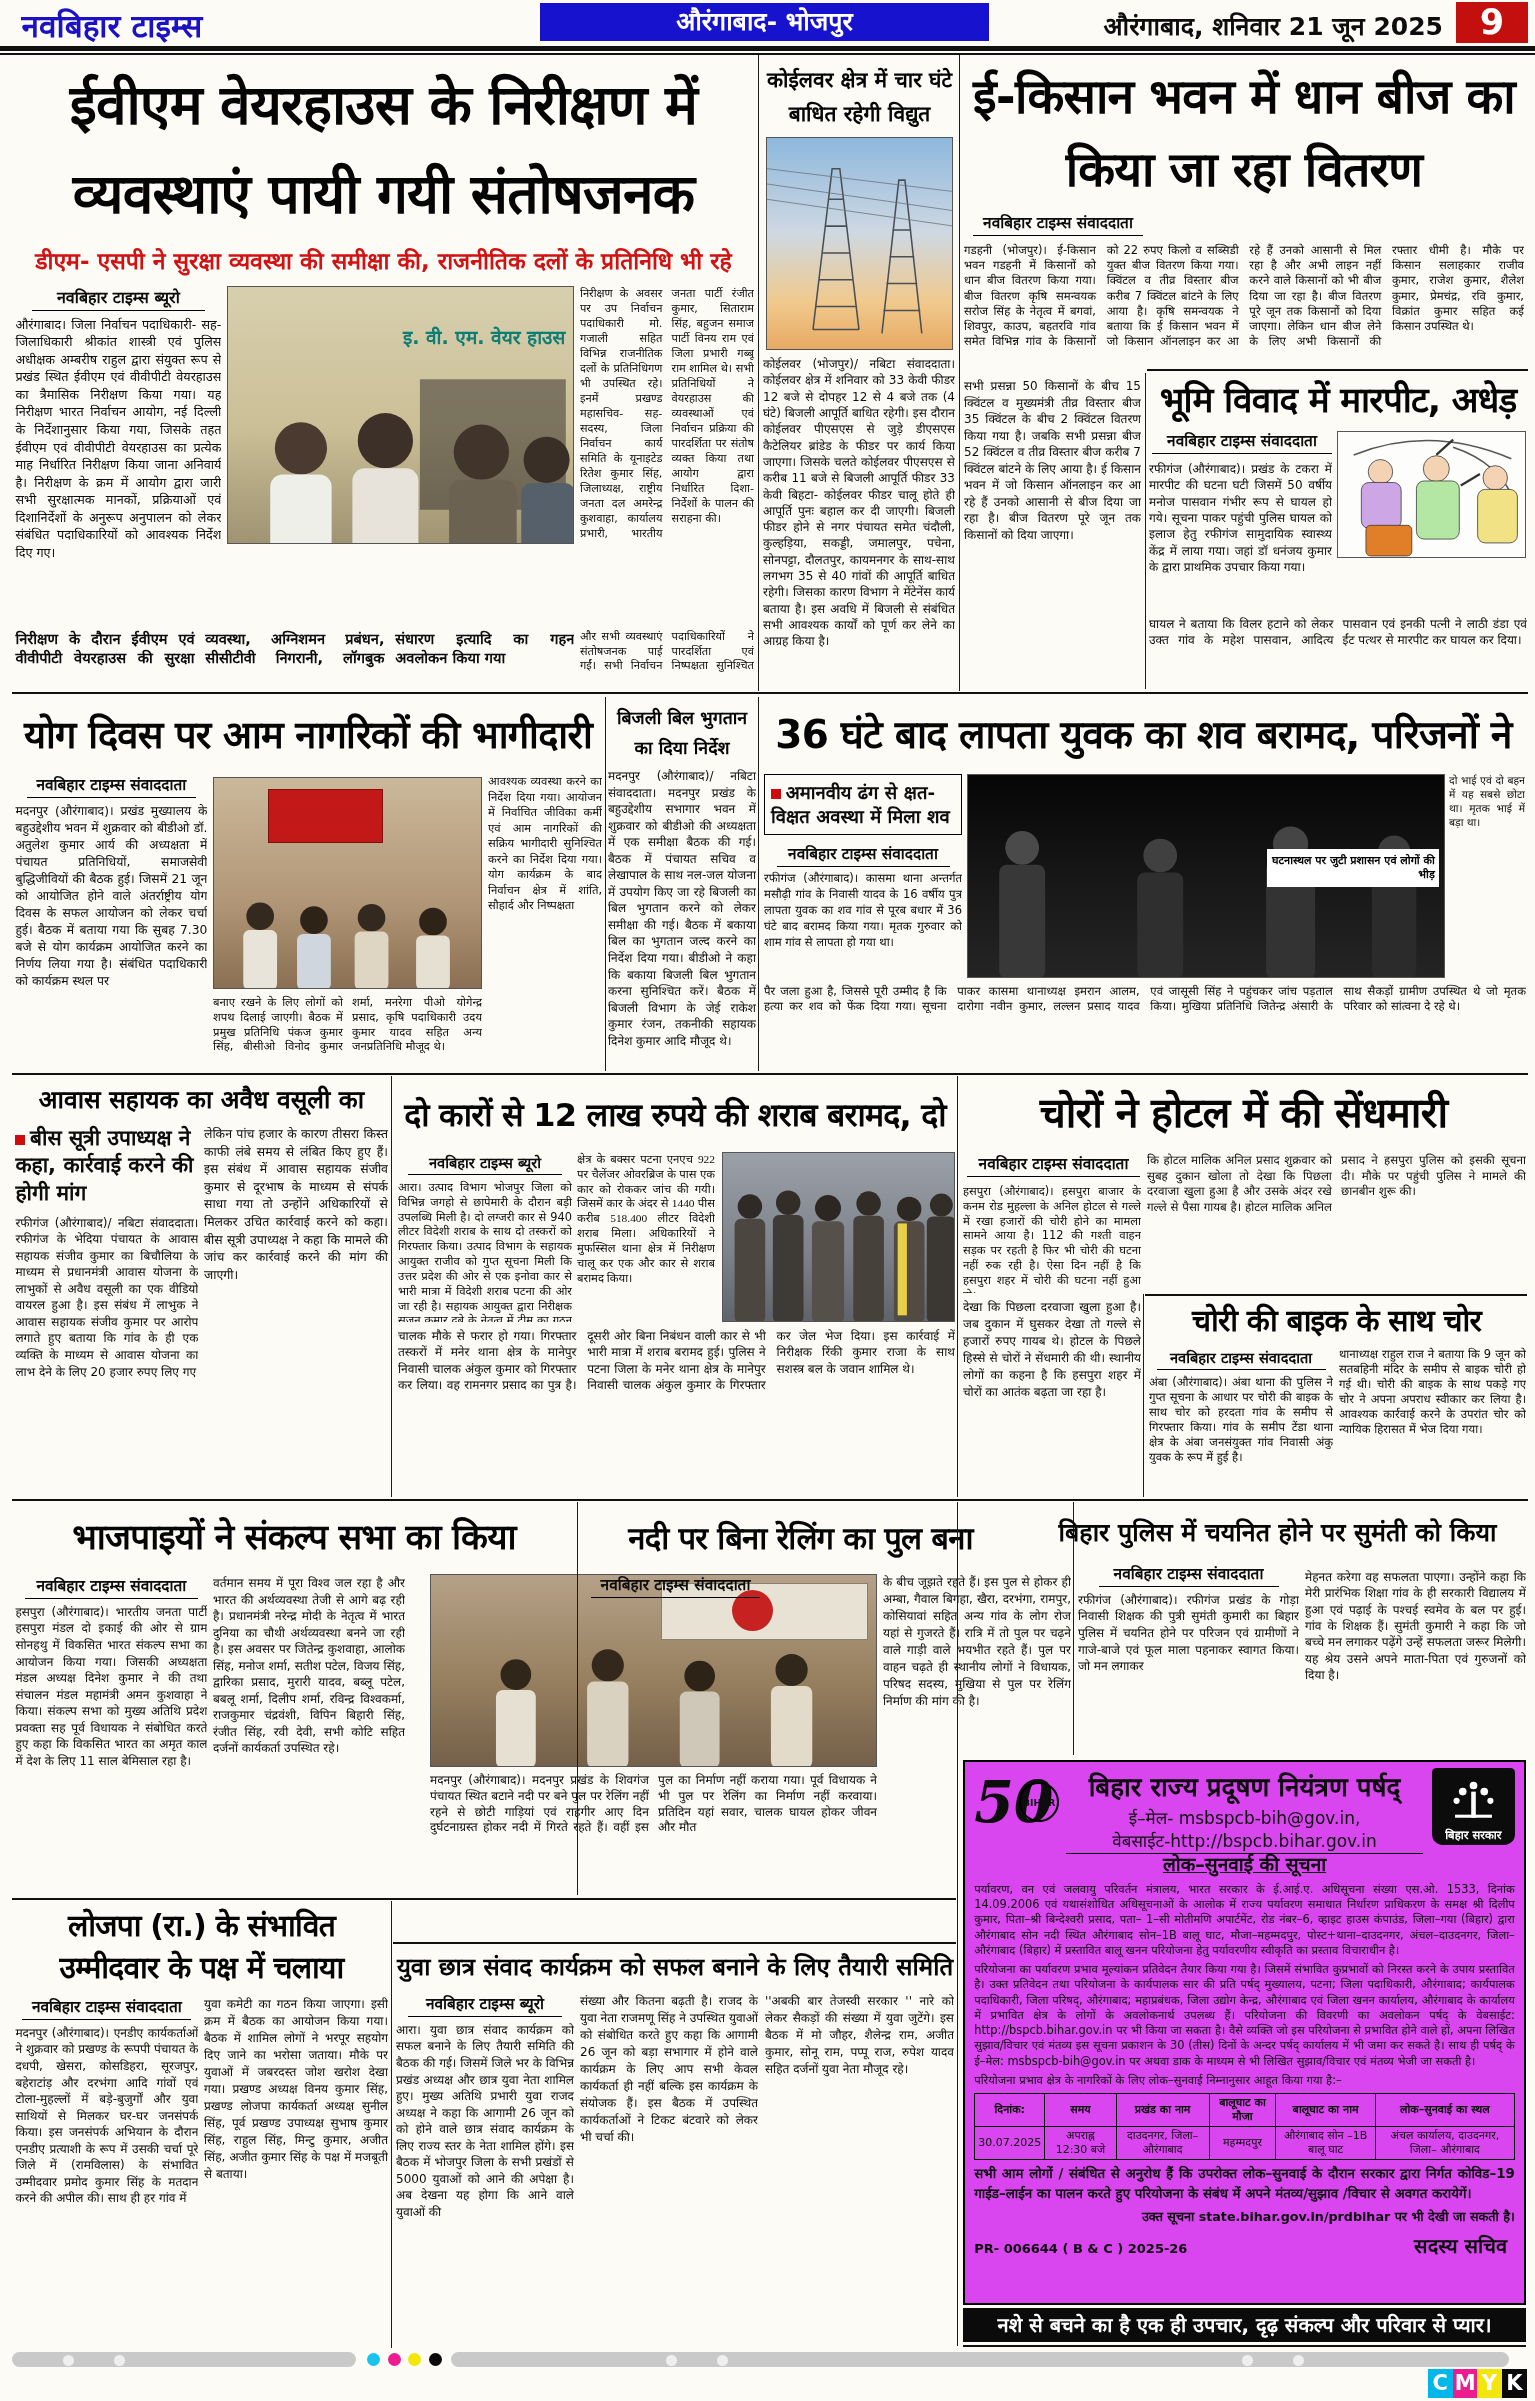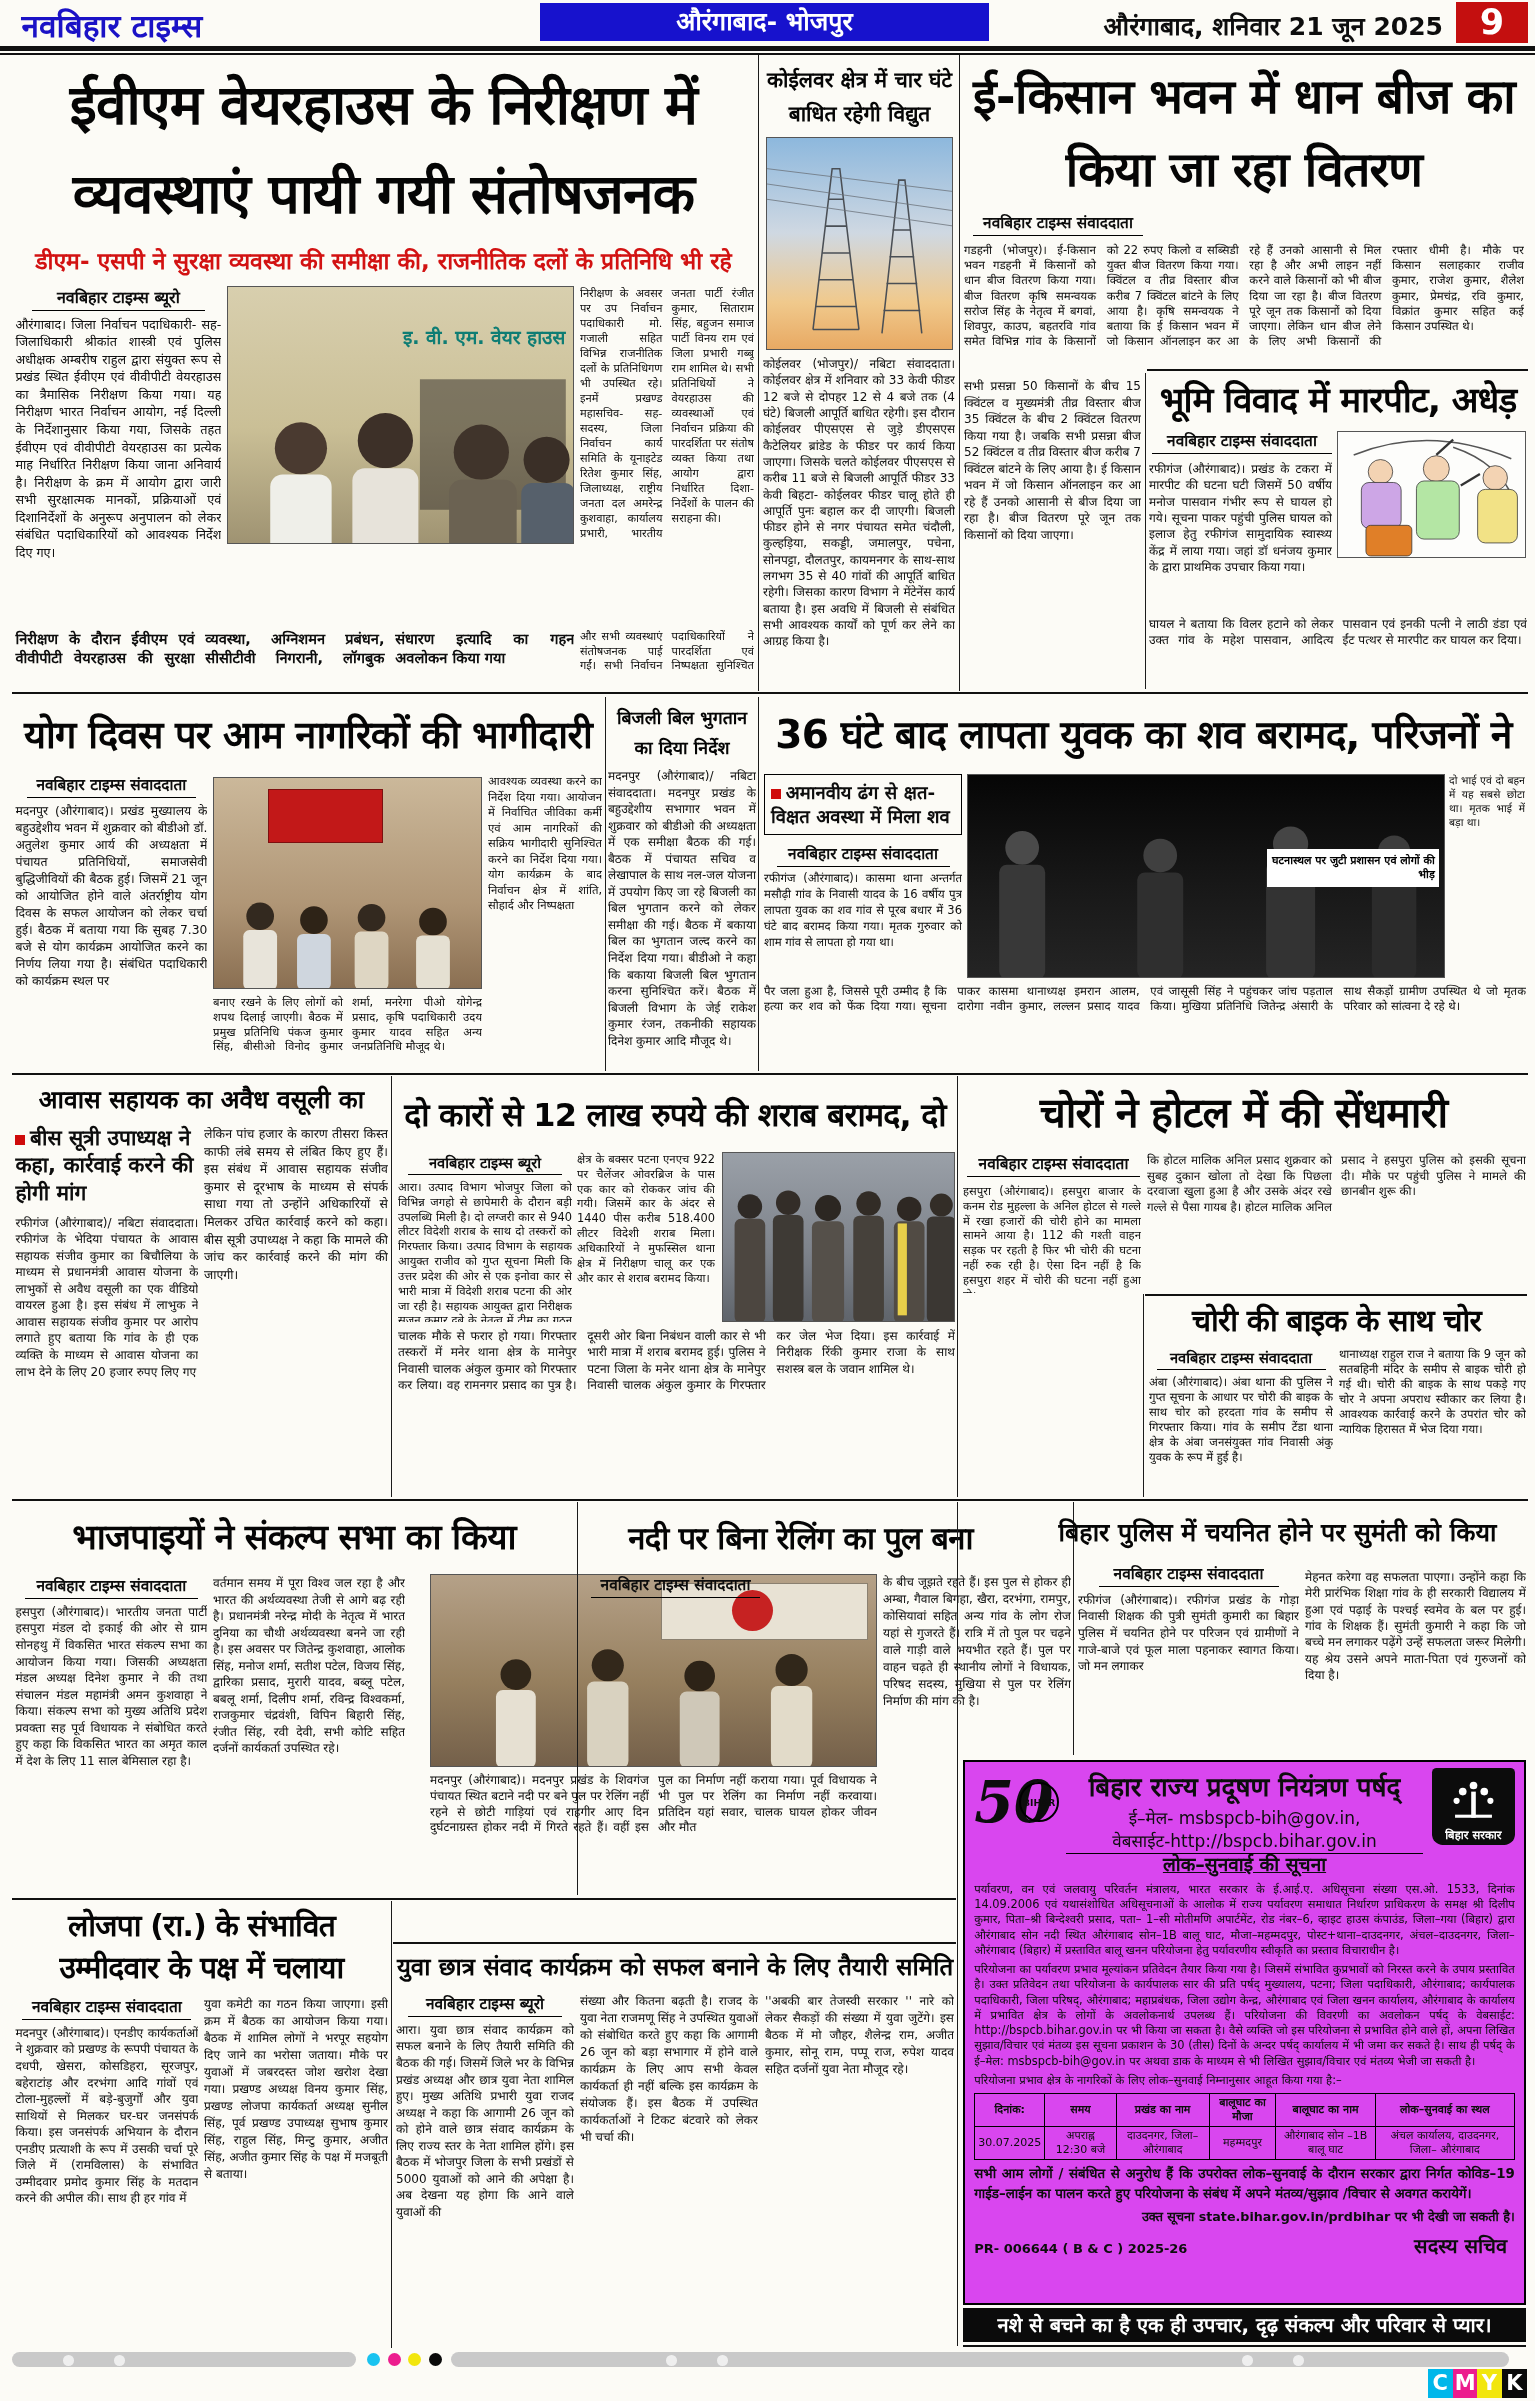--- a/index.html
+++ b/index.html
@@ -162,21 +162,21 @@
     <div class="body-txt" style="font-size:12px;">रफीगंज (औरंगाबाद)/ नबिटा संवाददाता। रफीगंज के भेदिया पंचायत के आवास सहायक संजीव कुमार का बिचौलिया के माध्यम से प्रधानमंत्री आवास योजना के लाभुकों से अवैध वसूली का एक वीडियो वायरल हुआ है। इस संबंध में लाभुक ने आवास सहायक संजीव कुमार पर आरोप लगाते हुए बताया कि गांव के ही एक व्यक्ति के माध्यम से आवास योजना का लाभ देने के लिए 20 हजार रुपए लिए गए</div>
   </div>
   <div class="abs body-txt" style="left:204px;top:1125px;width:184px;height:367px;font-size:12.4px;line-height:1.42;">लेकिन पांच हजार के कारण तीसरा किस्त काफी लंबे समय से लंबित किए हुए हैं। इस संबंध में आवास सहायक संजीव कुमार से दूरभाष के माध्यम से संपर्क साधा गया तो उन्होंने अधिकारियों से मिलकर उचित कार्रवाई करने को कहा। बीस सूत्री उपाध्यक्ष ने कहा कि मामले की जांच कर कार्रवाई करने की मांग की जाएगी।</div>
 
   <div class="vrule" style="left:391px;top:1076px;height:421px;"></div>
   <div class="abs hl" style="left:395px;top:1086px;width:560px;height:58px;font-size:32px;line-height:58px;">दो कारों से 12 लाख रुपये की शराब बरामद, दो गिरफ्तार</div>
   <div class="abs" style="left:398px;top:1152px;width:174px;height:170px;overflow:hidden;">
     <span class="byline" style="width:154px;font-size:14.6px;">नवबिहार टाइम्स ब्यूरो</span>
     <div class="body-txt" style="font-size:11.4px;line-height:1.3;">आरा। उत्पाद विभाग भोजपुर जिला को विभिन्न जगहो से छापेमारी के दौरान बड़ी उपलब्धि मिली है। दो लग्जरी कार से 940 लीटर विदेशी शराब के साथ दो तस्करों को गिरफ्तार किया। उत्पाद विभाग के सहायक आयुक्त राजीव को गुप्त सूचना मिली कि उत्तर प्रदेश की ओर से एक इनोवा कार से भारी मात्रा में विदेशी शराब पटना की ओर जा रही है। सहायक आयुक्त द्वारा निरीक्षक सूजन कुमार दुबे के नेतृत्व में टीम का गठन किया गया। आरा मुफस्सिल थाना</div>
   </div>
-  <div class="abs body-txt" style="left:577px;top:1152px;width:138px;height:170px;font-size:11.4px;line-height:1.3;">क्षेत्र के बक्सर पटना एनएच 922 पर चैलेंजर ओवरब्रिज के पास एक कार को रोककर जांच की गयी। जिसमें कार के अंदर से 1440 पीस करीब 518.400 लीटर विदेशी शराब मिला। अधिकारियों ने मुफस्सिल थाना क्षेत्र में निरीक्षण चालू कर एक और कार से शराब बरामद किया।</div>
+  <div class="abs body-txt" style="left:577px;top:1152px;width:138px;height:170px;font-size:11.4px;line-height:1.3;font-family:Liberation Serif, serif;">क्षेत्र के बक्सर पटना एनएच 922 पर चैलेंजर ओवरब्रिज के पास एक कार को रोककर जांच की गयी। जिसमें कार के अंदर से 1440 पीस करीब 518.400 लीटर विदेशी शराब मिला। अधिकारियों ने मुफस्सिल थाना क्षेत्र में निरीक्षण चालू कर एक और कार से शराब बरामद किया।</div>
   <div class="photo" style="left:722px;top:1152px;width:233px;height:170px;background:linear-gradient(180deg,#9aa0a8 0%,#7d828a 60%,#5f646b 100%);">
     <svg width="233" height="170" style="position:absolute;left:0;top:0;" viewBox="0 0 304 222">
       <circle cx="35" cy="70" r="16" fill="#2f2a26"></circle>
         <rect x="15" y="86" width="40" height="136" rx="8" fill="#4c4640"></rect>
       <circle cx="85" cy="65" r="16" fill="#332d28"></circle>
         <rect x="65" y="81" width="40" height="141" rx="8" fill="#3e3a35"></rect>
       <circle cx="137" cy="72" r="17" fill="#2c2722"></circle>
         <rect x="116" y="89" width="42" height="133" rx="8" fill="#55504a"></rect>
       <circle cx="190" cy="66" r="16" fill="#322c26"></circle>
         <rect x="170" y="82" width="40" height="140" rx="8" fill="#46413b"></rect>
@@ -187,20 +187,21 @@
         <rect x="266" y="83" width="38" height="139" rx="8" fill="#3b3733"></rect>
     </svg>
   </div>
   <div class="abs body-txt cols3" style="left:398px;top:1328px;width:557px;height:164px;font-size:12px;line-height:1.36;">चालक मौके से फरार हो गया। गिरफ्तार तस्करों में मनेर थाना क्षेत्र के मानेपुर निवासी चालक अंकुल कुमार को गिरफ्तार कर लिया। वह रामनगर प्रसाद का पुत्र है। दूसरी ओर बिना निबंधन वाली कार से भी भारी मात्रा में शराब बरामद हुई। पुलिस ने पटना जिला के मनेर थाना क्षेत्र के मानेपुर निवासी चालक अंकुल कुमार के गिरफ्तार कर जेल भेज दिया। इस कार्रवाई में निरीक्षक रिंकी कुमार राजा के साथ सशस्त्र बल के जवान शामिल थे।</div>
 
   <div class="vrule" style="left:957px;top:1076px;height:421px;"></div>
   <div class="abs hl" style="left:961px;top:1082px;width:565px;height:63px;font-size:41px;line-height:63px;">चोरों ने होटल में की सेंधमारी</div>
   <span class="byline abs" style="left:967px;top:1153px;width:173px;font-size:15.4px;">नवबिहार टाइम्स संवाददाता</span>
   <div class="abs body-txt" style="left:963px;top:1184px;width:178px;height:109px;font-size:11.4px;line-height:1.3;">हसपुरा (औरंगाबाद)। हसपुरा बाजार के कनम रोड मुहल्ला के अनिल होटल से गल्ले में रखा हजारों की चोरी होने का मामला सामने आया है। 112 की गश्ती वाहन सड़क पर रहती है फिर भी चोरी की घटना नहीं रुक रही है। ऐसा दिन नहीं है कि हसपुरा शहर में चोरी की घटना नहीं हुआ हो।</div>
   <div class="abs body-txt cols2" style="left:1147px;top:1153px;width:379px;height:140px;font-size:11.7px;line-height:1.34;">कि होटल मालिक अनिल प्रसाद शुक्रवार को सुबह दुकान खोला तो देखा कि पिछला दरवाजा खुला हुआ है और उसके अंदर रखे गल्ले से पैसा गायब है। होटल मालिक अनिल प्रसाद ने हसपुरा पुलिस को इसकी सूचना दी। मौके पर पहुंची पुलिस ने मामले की छानबीन शुरू की।</div>
+  <div class="abs body-txt" style="left:963px;top:1299px;width:178px;height:195px;font-size:12px;line-height:1.42;">देखा कि पिछला दरवाजा खुला हुआ है। जब दुकान में घुसकर देखा तो गल्ले से हजारों रुपए गायब थे। होटल के पिछले हिस्से से चोरों ने सेंधमारी की थी। स्थानीय लोगों का कहना है कि हसपुरा शहर में चोरों का आतंक बढ़ता जा रहा है।</div>
 
   <div class="hrule" style="left:1145px;top:1294px;width:382px;"></div>
   <div class="vrule" style="left:1143px;top:1294px;height:203px;"></div>
   <div class="abs hl" style="left:1147px;top:1301px;width:379px;height:40px;font-size:30px;line-height:40px;">चोरी की बाइक के साथ चोर गिरफ्तार</div>
   <div class="abs" style="left:1149px;top:1347px;width:184px;height:147px;overflow:hidden;">
     <span class="byline" style="width:169px;font-size:14.6px;">नवबिहार टाइम्स संवाददाता</span>
     <div class="body-txt" style="font-size:11.5px;line-height:1.3;">अंबा (औरंगाबाद)। अंबा थाना की पुलिस ने गुप्त सूचना के आधार पर चोरी की बाइक के साथ चोर को हरदता गांव के समीप से गिरफ्तार किया। गांव के समीप टेंडा थाना क्षेत्र के अंबा जनसंयुक्त गांव निवासी अंकु युवक के रूप में हुई है।</div>
   </div>
   <div class="abs body-txt" style="left:1339px;top:1347px;width:187px;height:147px;font-size:11.5px;line-height:1.3;">थानाध्यक्ष राहुल राज ने बताया कि 9 जून को सतबहिनी मंदिर के समीप से बाइक चोरी हो गई थी। चोरी की बाइक के साथ पकड़े गए चोर ने अपना अपराध स्वीकार कर लिया है। आवश्यक कार्रवाई करने के उपरांत चोर को न्यायिक हिरासत में भेज दिया गया।</div>
   <div class="hrule" style="left:11.5px;top:1499px;width:1516px;"></div>

